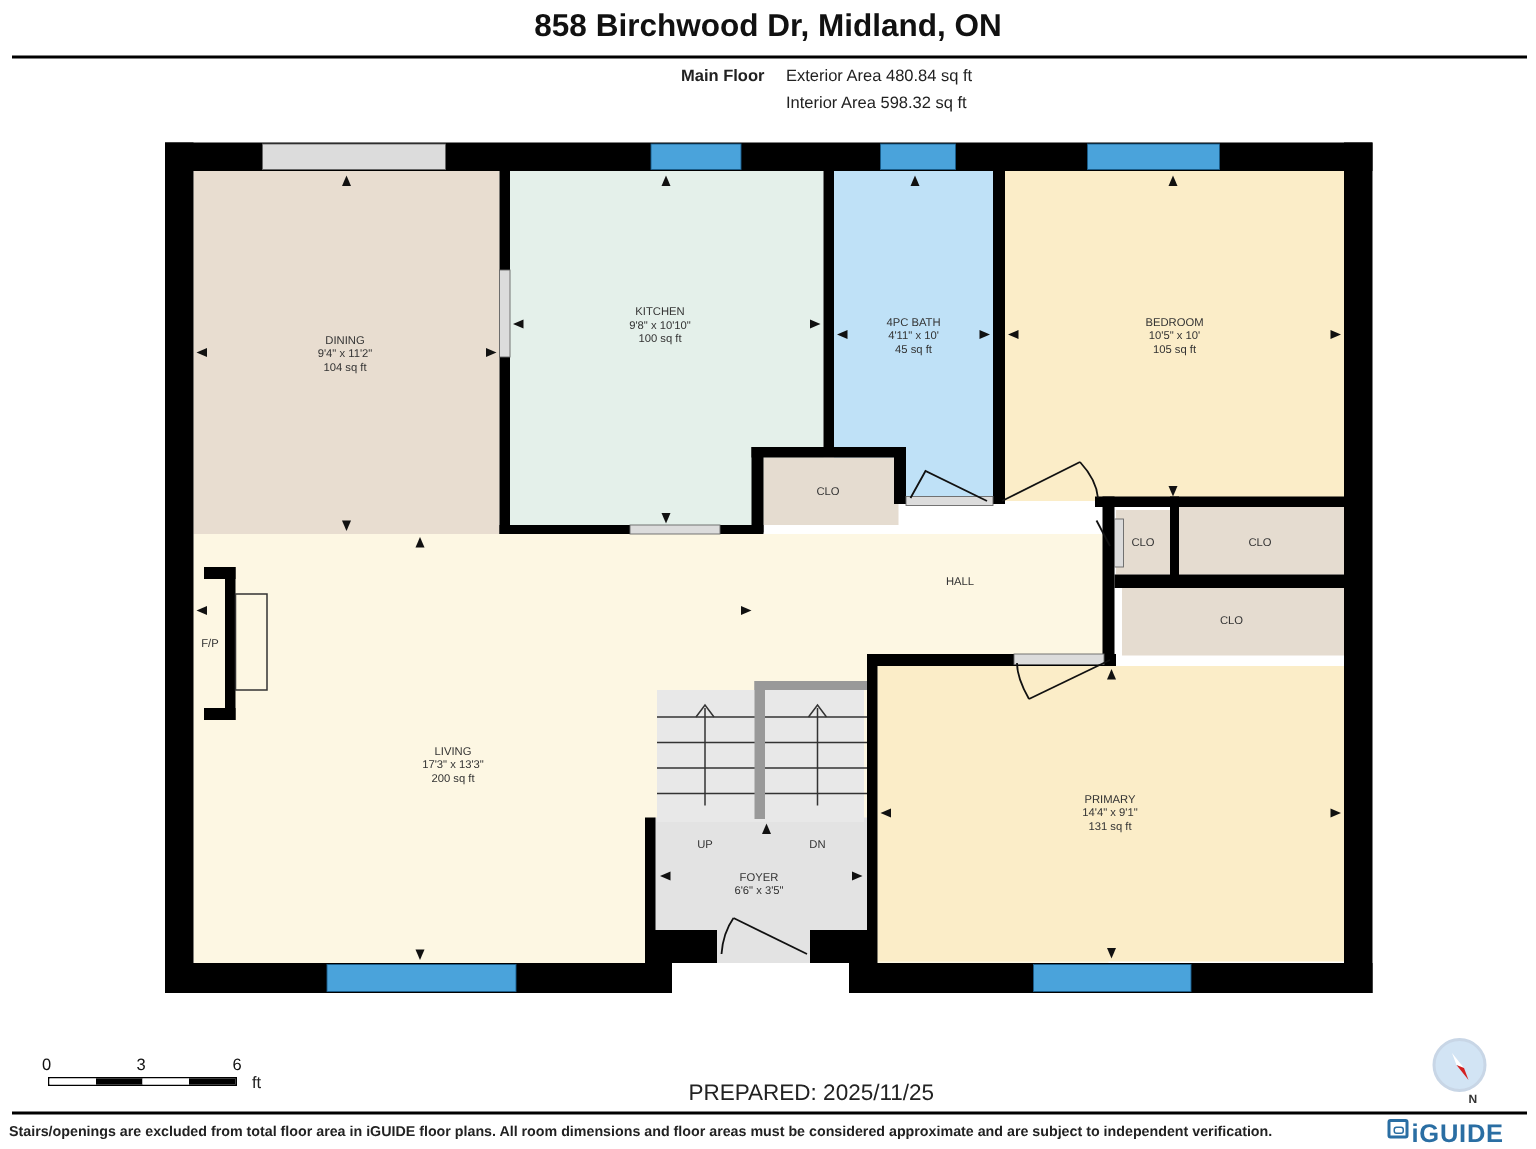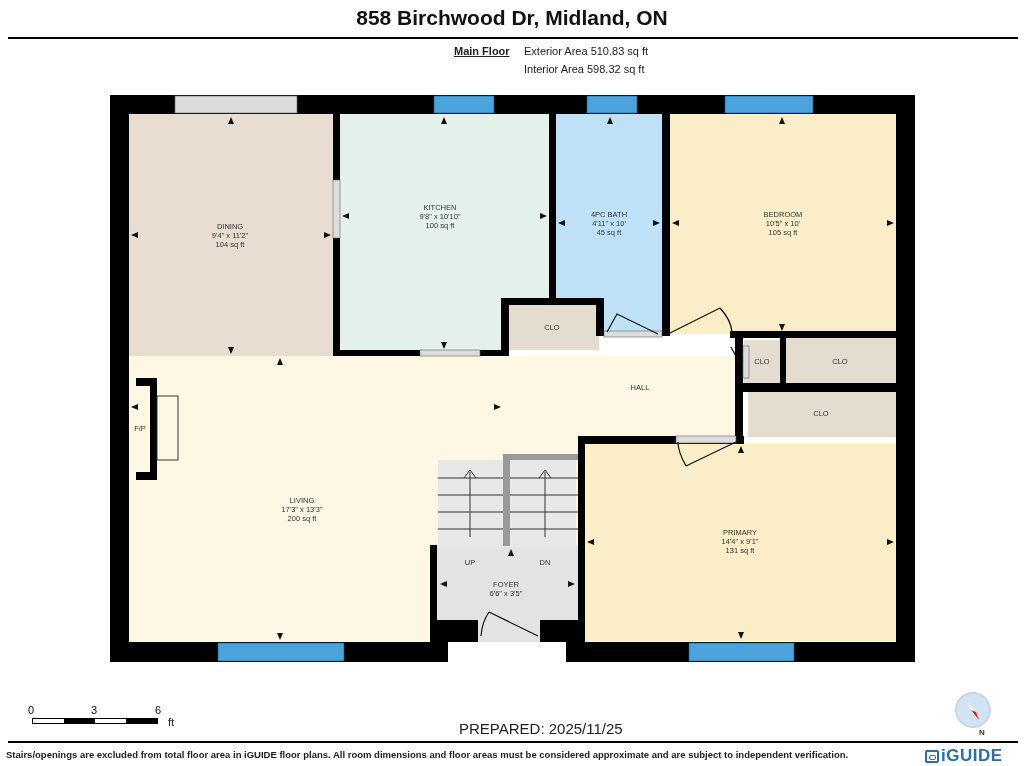--- a/index.html
+++ b/index.html
@@ -6,54 +6,54 @@
   html, body { width: 1024px; height: 766px; background: #ffffff; overflow: hidden; }
   body { position: relative; font-family: "Liberation Sans", sans-serif; color: #222; }
 
   .title { position: absolute; left: 0; top: 6px; width: 1024px; text-align: center;
            font-size: 21px; font-weight: bold; color: #111; }
   .rule { position: absolute; left: 8px; width: 1010px; height: 2px; background: #000; }
   .rule.top { top: 37px; }
   .rule.bottom { top: 741px; }
 
   .area-block { position: absolute; top: 45px; left: 454px; font-size: 11px; color: #222; }
-  .area-block .floor { position: absolute; left: 0; top: 0; font-weight: bold; white-space: nowrap; text-decoration: underline; }
+  .area-block .floor { position: absolute; left: 0; top: 0; font-weight: bold; white-space: nowrap; }
   .area-block .ext { position: absolute; left: 70px; top: 0; white-space: nowrap; }
   .area-block .int { position: absolute; left: 70px; top: 18px; white-space: nowrap; }
 
   svg.plan { position: absolute; left: 0; top: 0; }
   .room-label { font-family: "Liberation Sans", sans-serif; font-size: 7.5px; fill: #333; text-anchor: middle; }
 
   .scale { position: absolute; left: 28px; top: 704px; }
   .scale .tick { position: absolute; top: 0; font-size: 11px; color: #111; }
   .scale .bar { position: absolute; top: 14px; left: 4px; width: 126px; height: 6px; border: 1px solid #000; display: flex; }
   .scale .bar span { flex: 1; height: 100%; }
   .scale .bar .w { background: #fff; }
   .scale .bar .b { background: #000; }
   .scale .unit { position: absolute; left: 140px; top: 12px; font-size: 11px; text-align: right; }
 
   .prepared { position: absolute; left: 459px; top: 720px; font-size: 15px; color: #222; }
   .disclaimer { position: absolute; left: 6px; top: 749px; font-size: 9.5px; color: #222; white-space: nowrap; font-weight: bold; }
 
   .compass { position: absolute; left: 955px; top: 692px; width: 36px; height: 36px; border-radius: 50%;
              border: 2px solid #c8d6e6; background: #d2e4f4; }
   .compass-n { position: absolute; left: 979px; top: 728px; font-size: 8px; font-weight: bold; color: #333; }
-  .brand { position: absolute; left: 925px; top: 746px; font-size: 17px; color: #2a6ea3; font-weight: bold; letter-spacing: 0.5px; display: flex; align-items: center; }
+  .brand { position: absolute; left: 925px; top: 746px; font-size: 17px; color: #2a6ea3; font-weight: bold; letter-spacing: 0.5px; display: flex; align-items: flex-start; }
   .brand .logo-box { width: 14px; height: 13px; border: 2px solid #2a6ea3; border-radius: 2px; margin-right: 2px; position: relative; }
   .brand .logo-box::after { content: ""; position: absolute; left: 2px; top: 3px; width: 5px; height: 3px; border: 1.5px solid #2a6ea3; border-radius: 2px; }
 </style>
 </head>
 <body>
 
 <div class="title">858 Birchwood Dr, Midland, ON</div>
 <div class="rule top"></div>
 
 <div class="area-block">
   <span class="floor">Main Floor</span>
-  <span class="ext">Exterior Area 510.83 sq ft</span>
+  <span class="ext">Exterior Area 480.84 sq ft</span>
   <span class="int">Interior Area 598.32 sq ft</span>
 </div>
 
 <svg class="plan" width="1024" height="700" viewBox="0 0 1024 700">
 
   <rect x="129" y="114" width="204" height="242" fill="#e8ddd0"></rect>
   <rect x="339" y="114" width="210" height="236" fill="#e4f0ea"></rect>
   <rect x="556" y="114" width="106" height="220" fill="#bfe1f7"></rect>
   <rect x="670" y="114" width="226" height="220" fill="#fbedc8"></rect>
   <rect x="129" y="356" width="610" height="286" fill="#fdf7e3"></rect>

